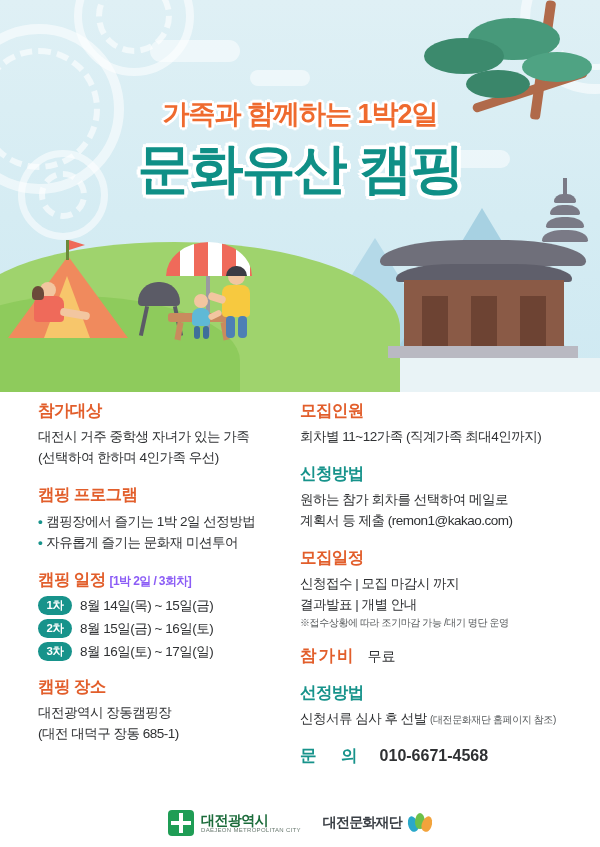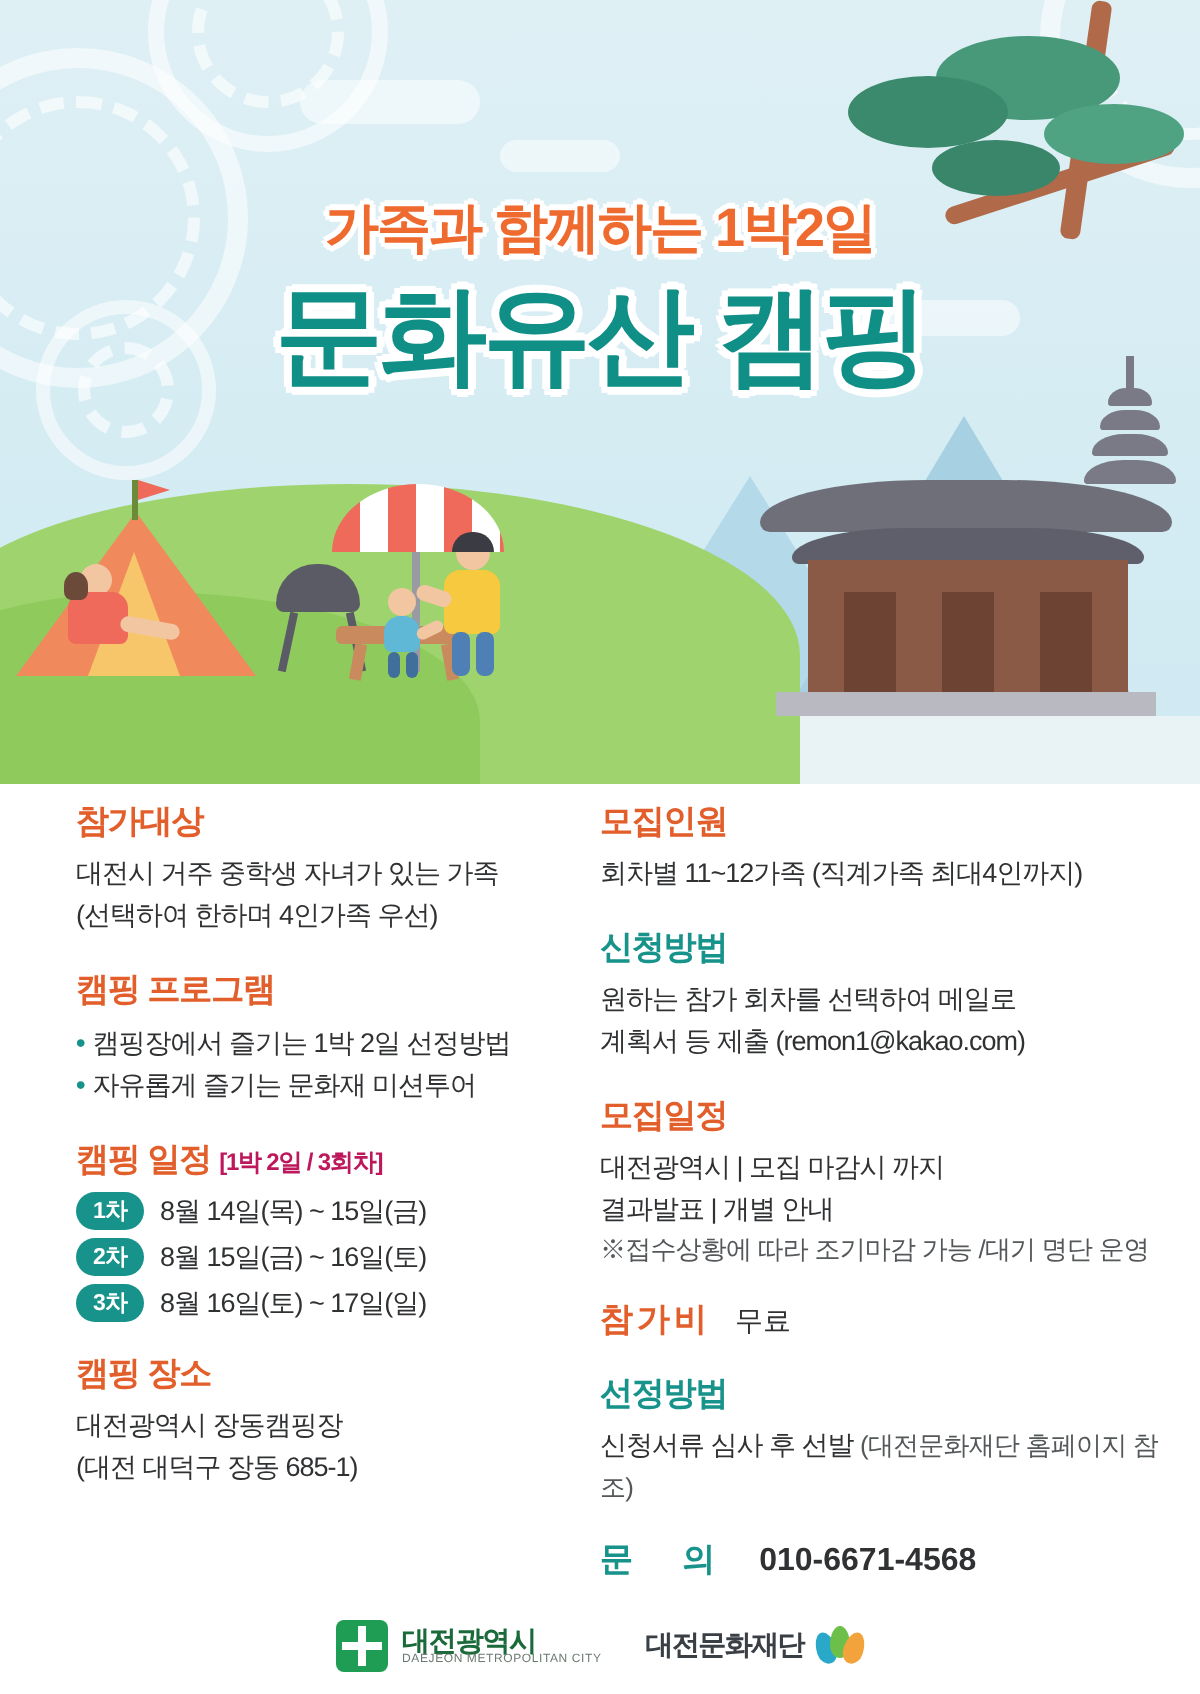--- a/index.html
+++ b/index.html
@@ -159,27 +159,27 @@
     position:absolute; top:8px;
   }
   .col-left{ left:38px; width:252px; }
   .col-right{ left:300px; width:280px; }
 
   .blk{ margin-bottom:15px; }
   .h{
     font-size:16.5px; font-weight:bold; color:#e25e2b; letter-spacing:-0.6px;
     margin-bottom:5px;
   }
-  .h .note{ font-size:12px; color:#be185d; font-weight:bold; }
+  .h .note{ font-size:12px; color:#8b5cf6; font-weight:bold; }
   .p{
     font-size:13.5px; color:#2f3133; line-height:1.55; letter-spacing:-0.5px;
   }
   .bullet{ font-size:13.5px; color:#2f3133; line-height:1.6; letter-spacing:-0.5px;}
   .bullet span.dot{ color:#17938b; font-weight:bold; margin-right:4px; }
-  .tiny{ font-size:13px; color:#55585a; letter-spacing:-0.4px;}
+  .tiny{ font-size:10px; color:#55585a; letter-spacing:-0.4px;}
 
   .sched-row{ display:flex; align-items:center; margin-bottom:4px; }
   .pill{
     display:inline-block; min-width:34px; text-align:center;
     background:#17938b; color:#fff; font-size:11.5px; font-weight:bold;
     border-radius:10px; padding:2px 6px; margin-right:8px; letter-spacing:-0.5px;
   }
   .sched-txt{ font-size:13.5px; color:#2f3133; letter-spacing:-0.5px;}
 
   .teal-h{ color:#17938b; }
@@ -364,21 +364,21 @@
       </div>
 
       <div class="blk">
         <div class="h teal-h">신청방법</div>
         <div class="p">원하는 참가 회차를 선택하여 메일로</div>
         <div class="p">계획서 등 제출 (remon1@kakao.com)</div>
       </div>
 
       <div class="blk">
         <div class="h">모집일정</div>
-        <div class="p">대전광역시 | 모집 마감시 까지</div>
+        <div class="p">신청접수 | 모집 마감시 까지</div>
         <div class="p">결과발표 | 개별 안내</div>
         <div class="tiny">※접수상황에 따라 조기마감 가능 /대기 명단 운영</div>
       </div>
 
       <div class="blk fee-row">
         <span class="fee-label">참가비</span>
         <span class="fee-val">무료</span>
       </div>
 
       <div class="blk">

